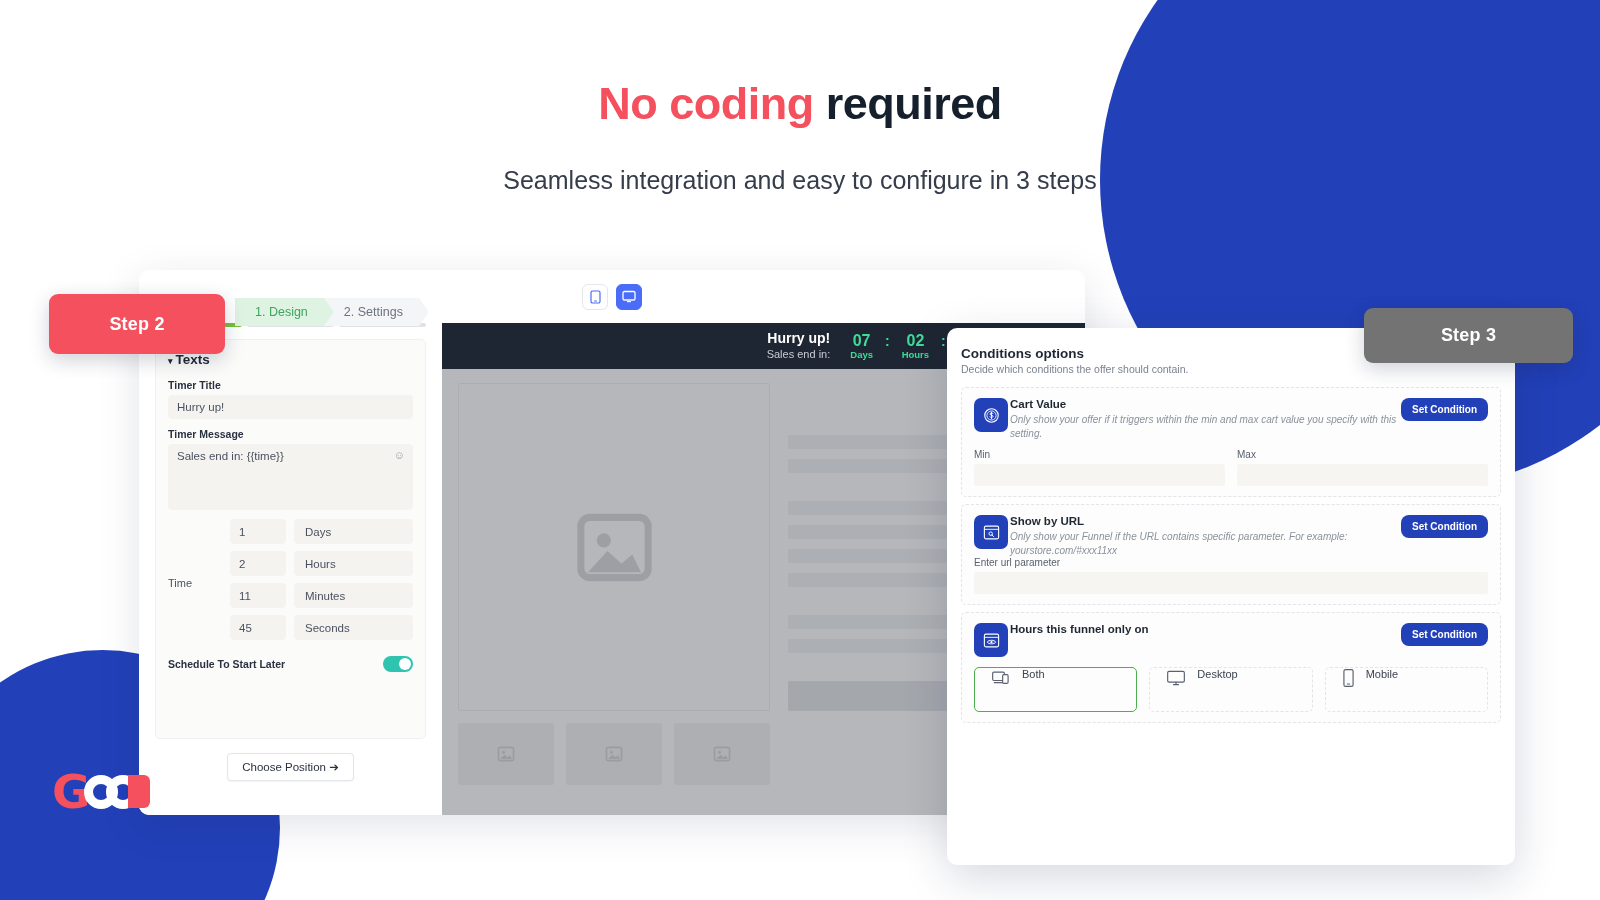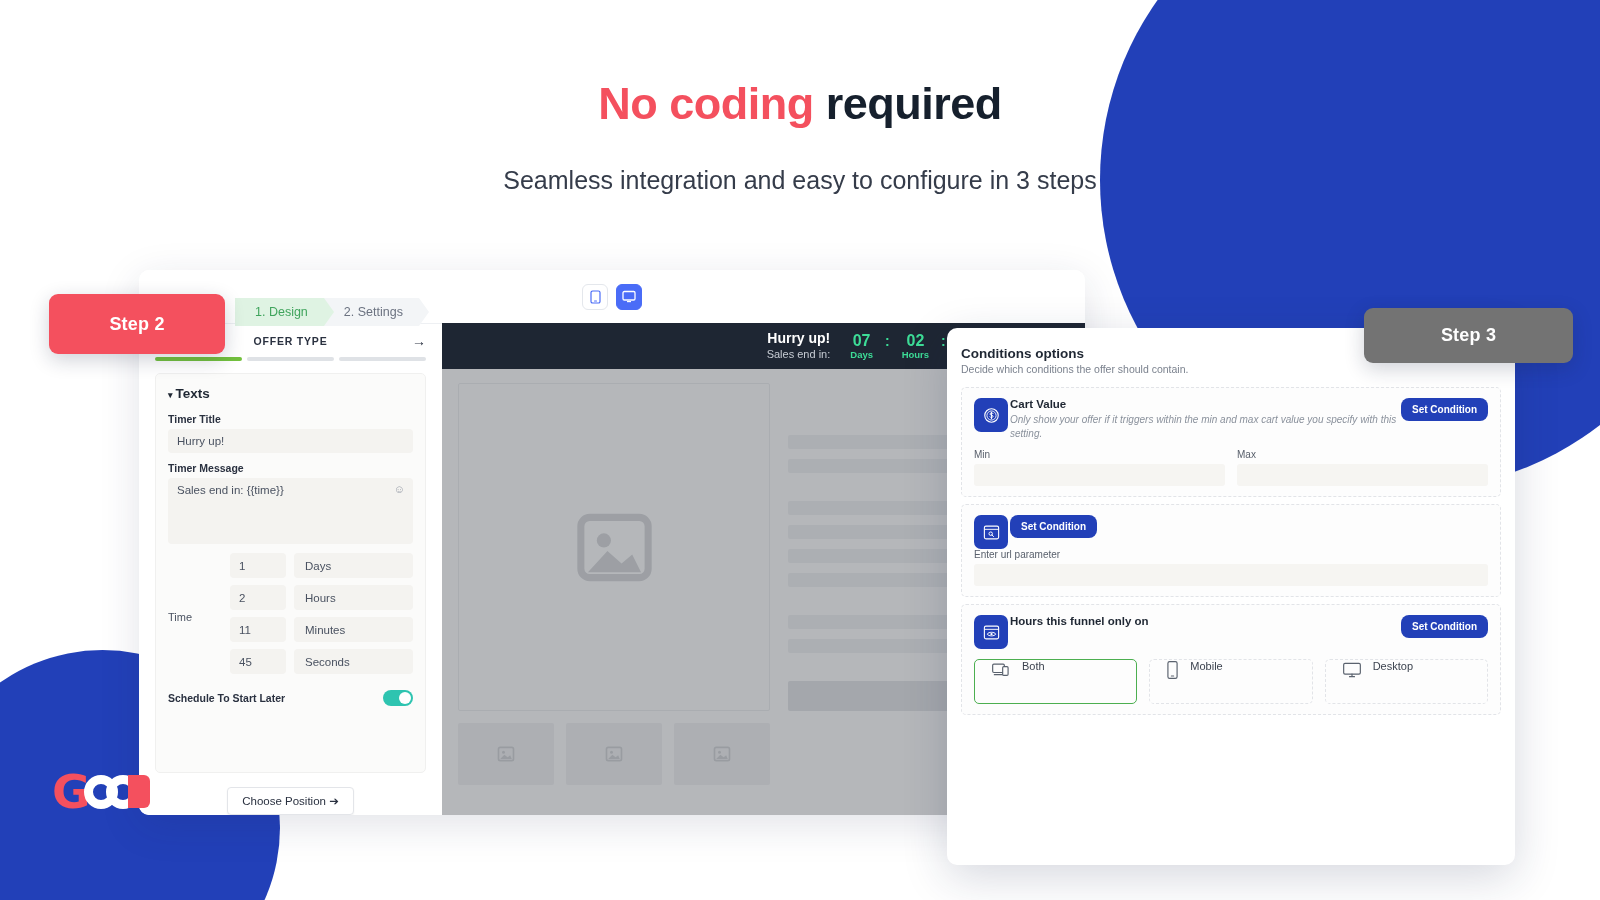--- a/index.html
+++ b/index.html
@@ -281,24 +281,20 @@
           <rect x="1" y="1.5" width="12" height="8.5" rx="1.3" fill="none" stroke="#ffffff" stroke-width="1.3"></rect>
           <rect x="5" y="11" width="4" height="1.2" fill="#ffffff"></rect>
         </svg>
       </div>
     </div>
   </div>
 
   <div class="app-body">
 
     <div class="editor-col">
-      <div class="offer-head">
-        <span class="title">OFFER TYPE</span>
-        <span class="arrow">→</span>
-      </div>
       <div class="prog">
         <span class="on"></span>
         <span></span>
         <span></span>
       </div>
 
       <div class="panel">
         <div class="panel-title">
           <span class="caret">▾</span><span>Texts</span>
         </div>
@@ -461,20 +457,24 @@
     <div class="cond-item">
       <div class="cond-head">
         <div class="cond-ico">
           <svg width="19" height="19" viewBox="0 0 24 24">
             <rect x="3" y="4" width="18" height="16" rx="2" fill="none" stroke="#fff" stroke-width="1.4"></rect>
             <path d="M3 8 h18" stroke="#fff" stroke-width="1.2"></path>
             <circle cx="11" cy="13.5" r="2.2" fill="none" stroke="#fff" stroke-width="1.2"></circle>
             <path d="M12.6 15.1 L14.6 17.2" stroke="#fff" stroke-width="1.2" stroke-linecap="round"></path>
           </svg>
         </div>
+        <div class="cond-txt">
+          <div class="cond-name">Show by URL</div>
+          <div class="cond-desc">Only show your Funnel if the URL contains specific parameter. For example: yourstore.com/#xxx11xx</div>
+        </div>
         <button class="set-btn">Set Condition</button>
       </div>
       <div class="urlparam">
         <div class="mm-label">Enter url parameter</div>
         <div class="mm-input"></div>
       </div>
     </div>
 
 
     <div class="cond-item">
@@ -495,32 +495,32 @@
       <div class="dev-opts">
         <div class="dev-opt sel">
           <svg width="22" height="20" viewBox="0 0 24 24">
             <rect x="2" y="5" width="14" height="10" rx="1.4" fill="none" stroke="#5a626e" stroke-width="1.4"></rect>
             <path d="M4 17.6 h11" stroke="#5a626e" stroke-width="1.4" stroke-linecap="round"></path>
             <rect x="14" y="8" width="6.5" height="10.5" rx="1.3" fill="#fff" stroke="#5a626e" stroke-width="1.4"></rect>
           </svg>
           <span class="lbl">Both</span>
         </div>
         <div class="dev-opt">
+          <svg width="22" height="20" viewBox="0 0 24 24">
+            <rect x="2" y="4" width="20" height="13" rx="1.6" fill="none" stroke="#5a626e" stroke-width="1.4"></rect>
+            <path d="M9 20 h6 M12 17 v3" stroke="#5a626e" stroke-width="1.4" stroke-linecap="round"></path>
+          </svg>
+          <span class="lbl">Desktop</span>
+        </div>
+        <div class="dev-opt">
           <svg width="15" height="20" viewBox="0 0 16 24">
             <rect x="2.5" y="2" width="11" height="20" rx="2" fill="none" stroke="#5a626e" stroke-width="1.4"></rect>
             <rect x="6" y="18.6" width="4" height="1.3" rx="0.6" fill="#5a626e"></rect>
           </svg>
           <span class="lbl">Mobile</span>
-        </div>
-        <div class="dev-opt">
-          <svg width="22" height="20" viewBox="0 0 24 24">
-            <rect x="2" y="4" width="20" height="13" rx="1.6" fill="none" stroke="#5a626e" stroke-width="1.4"></rect>
-            <path d="M9 20 h6 M12 17 v3" stroke="#5a626e" stroke-width="1.4" stroke-linecap="round"></path>
-          </svg>
-          <span class="lbl">Desktop</span>
         </div>
       </div>
     </div>
 
   </div>
 </div>
 
 <div class="badge badge-2">Step 2</div>
 <div class="badge badge-3">Step 3</div>
 

